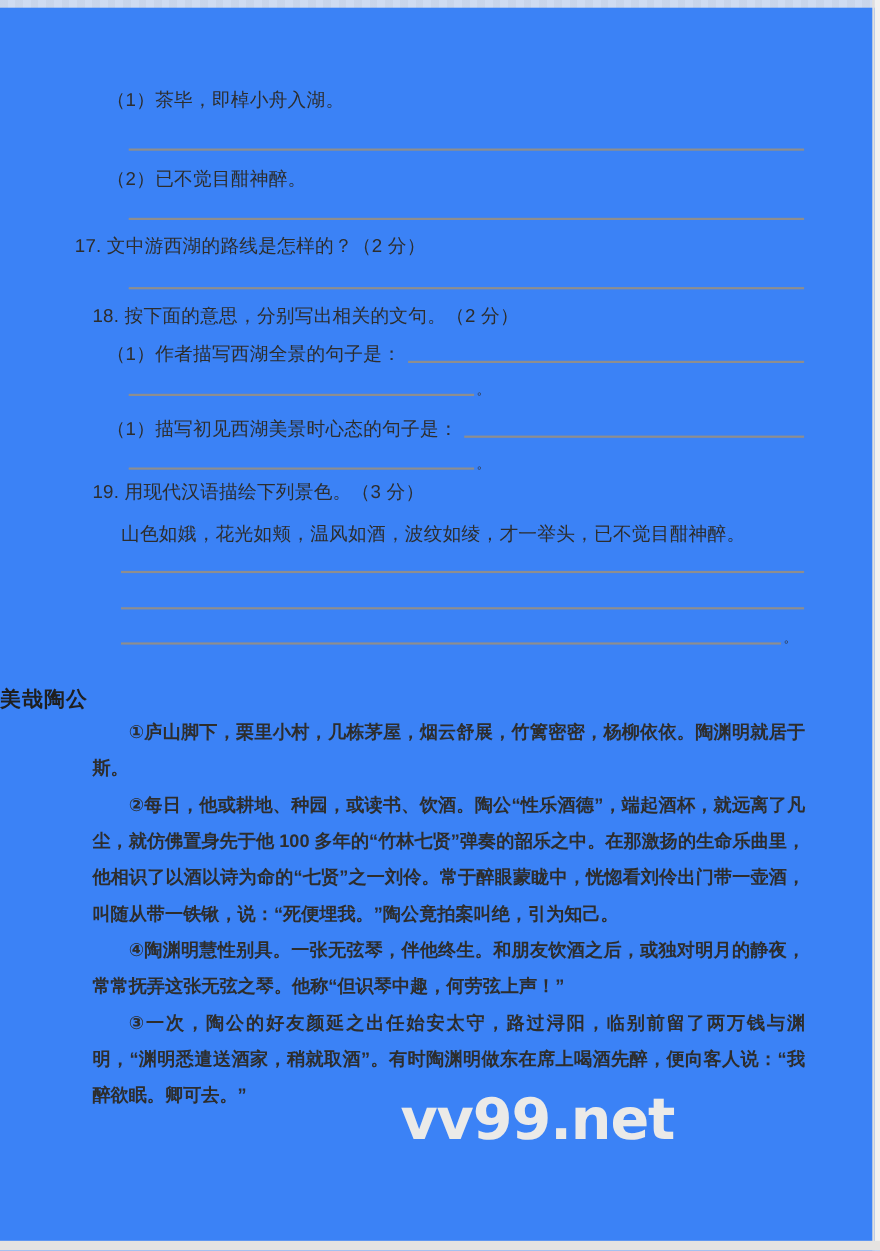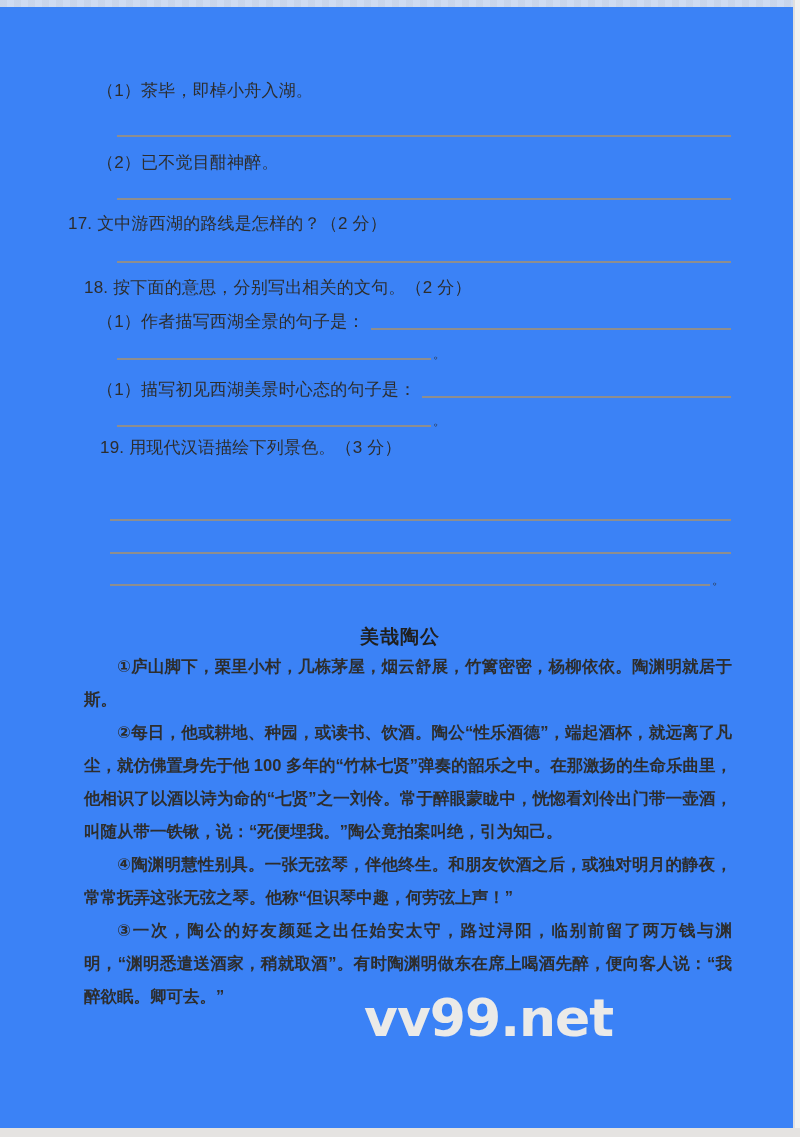--- a/index.html
+++ b/index.html
@@ -49,21 +49,21 @@
     position:absolute;display:flex;align-items:flex-end;
   }
   .shortrow .seg{
     border-bottom:2px solid #8e8e8e;height:16px;
   }
   .shortrow .p{
     font-size:13px;line-height:13px;color:#2d2d2d;margin-left:2px;
   }
   .title{
     position:absolute;left:0;top:625px;width:800px;
-    text-align:center;font-weight:bold;font-size:19px;line-height:24px;
+    text-align:left;font-weight:bold;font-size:19px;line-height:24px;
     color:#1f1f1f;letter-spacing:1px;
   }
   .passage{
     position:absolute;left:84px;top:650px;width:648px;
     font-size:16.5px;line-height:33px;color:#2d2d2d;
     text-align:justify;
   }
   .passage p{margin:0;text-indent:2em;font-weight:bold;}
   .watermark{
     position:absolute;left:364px;top:988px;
@@ -104,21 +104,22 @@
 
   <div class="fillrow" style="left:97px;top:379px;width:634px">
     <span class="txt">（1）描写初见西湖美景时心态的句子是：</span>
     <span class="fill"></span>
   </div>
   <div class="shortrow" style="left:117px;top:409px">
     <span class="seg" style="width:314px"></span>
     <span class="p">。</span>
   </div>
 
-  <div class="t" style="left:100px;top:437px">19. 用现代汉语描绘下列景色。（3 分）</div>
+  <div class="t" style="left:84px;top:437px">19. 用现代汉语描绘下列景色。（3 分）</div>
+  <div class="t" style="left:110px;top:475px">山色如娥，花光如颊，温风如酒，波纹如绫，才一举头，已不觉目酣神醉。</div>
 
   <div class="hline" style="left:110px;top:519px;width:621px"></div>
   <div class="hline" style="left:110px;top:552px;width:621px"></div>
   <div class="shortrow" style="left:110px;top:568px">
     <span class="seg" style="width:600px"></span>
     <span class="p">。</span>
   </div>
 
 
   <div class="title">美哉陶公</div>

